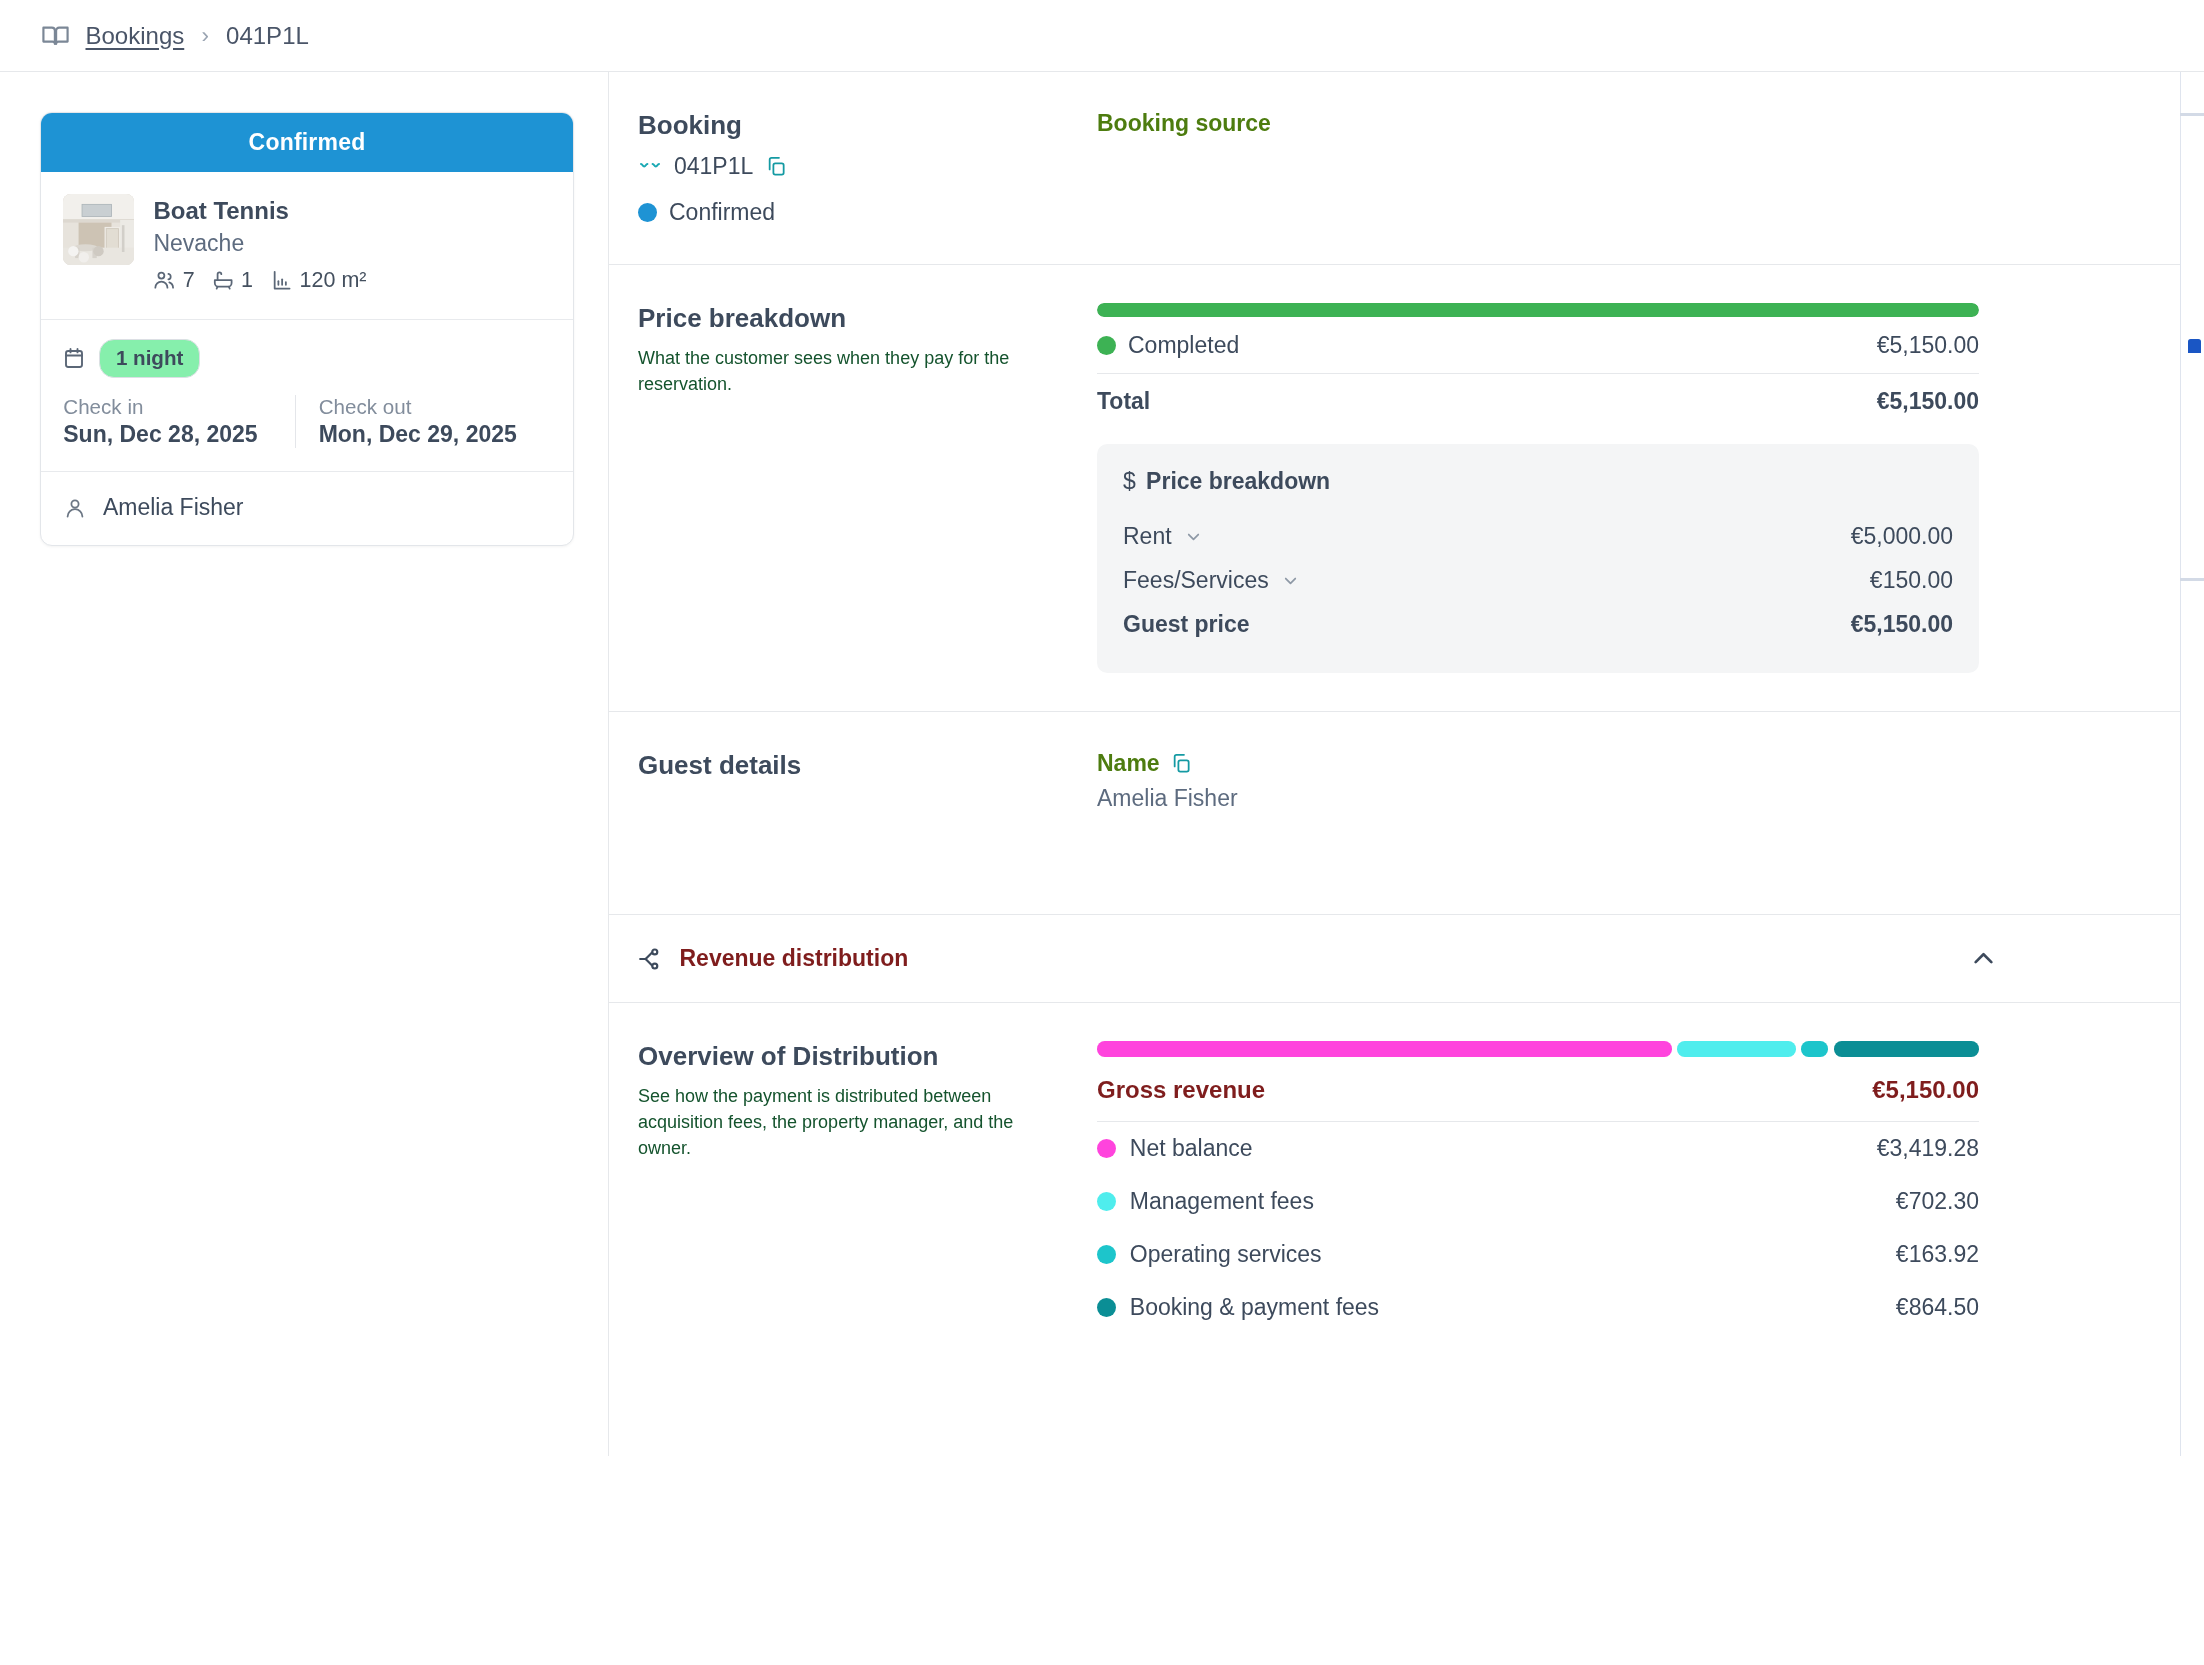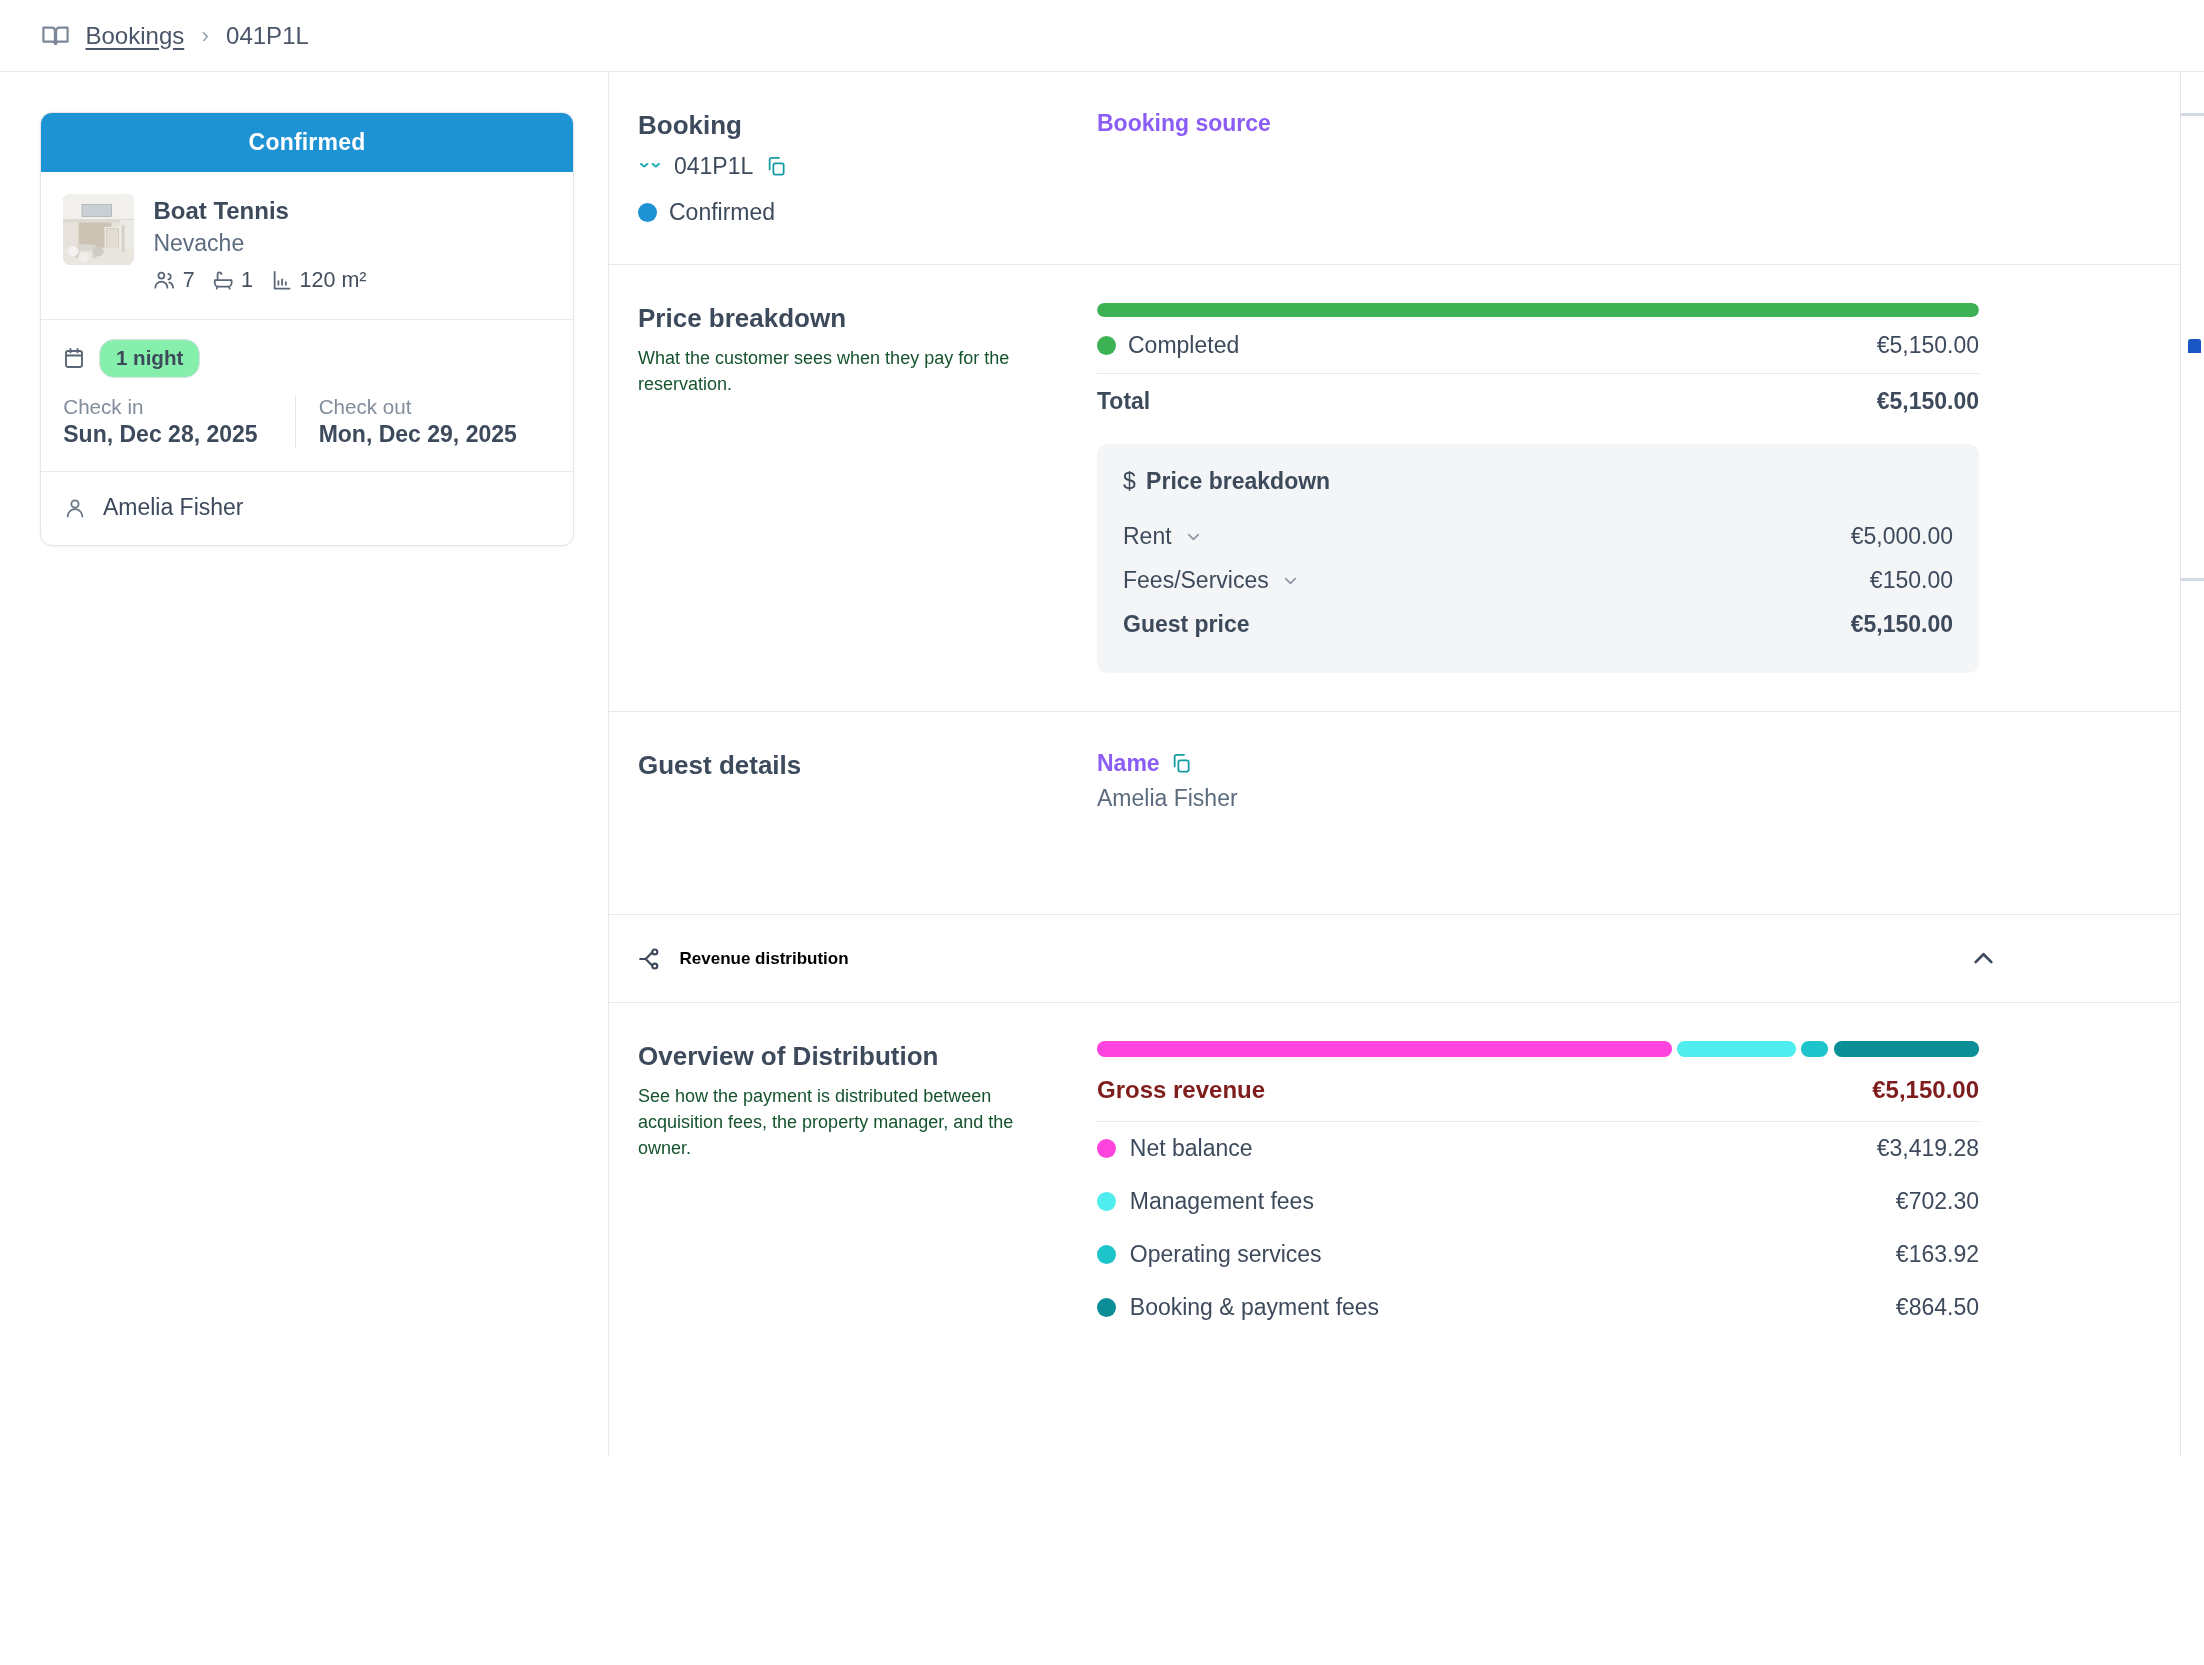--- a/index.html
+++ b/index.html
@@ -83,21 +83,21 @@
 
   
   .section {
     display: flex; padding: 38px 225px 38px 29px;
     border-bottom: 1.7px solid #e6e8eb;
   }
   .section .col-l { width: 459px; flex: 0 0 459px; padding-right: 31px; }
   .section .col-r { flex: 1 1 auto; min-width: 0; }
   .sec-title { font-size: 26px; font-weight: bold; color: #3d4a5c; margin-bottom: 12px; }
   .sec-desc { font-size: 18px; color: #14532d; line-height: 1.42; }
-  .field-label { font-size: 23px; font-weight: bold; color: #8b5cf6; margin-bottom: 8.6px; display:flex; align-items:center; gap:10.3px;}
+  .field-label { font-size: 23px; font-weight: bold; color: #4d7c0f; margin-bottom: 8.6px; display:flex; align-items:center; gap:10.3px;}
   .field-value { font-size: 23px; color: #5d6b7f; }
 
   .ref-row { display: flex; align-items: center; gap: 12px; margin-top: 5.2px; }
   .ref-wave { width: 24px; height: 24px; color: #1aa9b4; display: block; }
   .ref-code { font-size: 23px; color: #3d4a5c; }
   .copy-icon { width: 22.4px; height: 22.4px; color: #149aa3; display: block; cursor: pointer; }
 
   .status-row { display: flex; align-items: center; gap: 12px; margin-top: 19px; }
   .dot { width: 19px; height: 19px; border-radius: 50%; display: inline-block; flex: 0 0 19px; }
   .status-text { font-size: 23px; color: #3d4a5c; }
@@ -120,21 +120,21 @@
   .chev-sm { width: 19px; height: 19px; color: #8e99a6; display: block; cursor: pointer; }
   .pb-row.total .pb-name, .pb-row.total .pb-val { font-weight: bold; }
 
   
   .rev-head {
     display: flex; align-items: center; justify-content: space-between;
     padding: 29px 206px 29px 29px; border-bottom: 1.7px solid #e6e8eb;
   }
   .rev-head-left { display: flex; align-items: center; gap: 15.5px; }
   .rev-icon { width: 26px; height: 26px; color: #3d4a5c; display: block; }
-  .rev-title { font-size: 17px; font-weight: bold; color: #000000; }
+  .rev-title { font-size: 23px; font-weight: bold; color: #7f1d1d; }
   .chev-up { width: 29px; height: 29px; color: #3d4a5c; display: block; cursor: pointer; }
 
   .dist-bar { display: flex; gap: 5.2px; height: 15.5px; }
   .dist-bar .seg { height: 100%; border-radius: 7.7px; }
   .gross-row { display: flex; align-items: center; justify-content: space-between; padding: 19px 0 17px; border-bottom: 1.7px solid #e6e8eb; }
   .gross-row div { font-size: 24px; font-weight: bold; color: #7f1d1d; }
   .leg-row { display: flex; align-items: center; justify-content: space-between; padding: 13px 0; }
   .leg-left { display: flex; align-items: center; gap: 13.8px; font-size: 23px; color: #3d4a5c; }
   .leg-val { font-size: 23px; color: #3d4a5c; }
 

